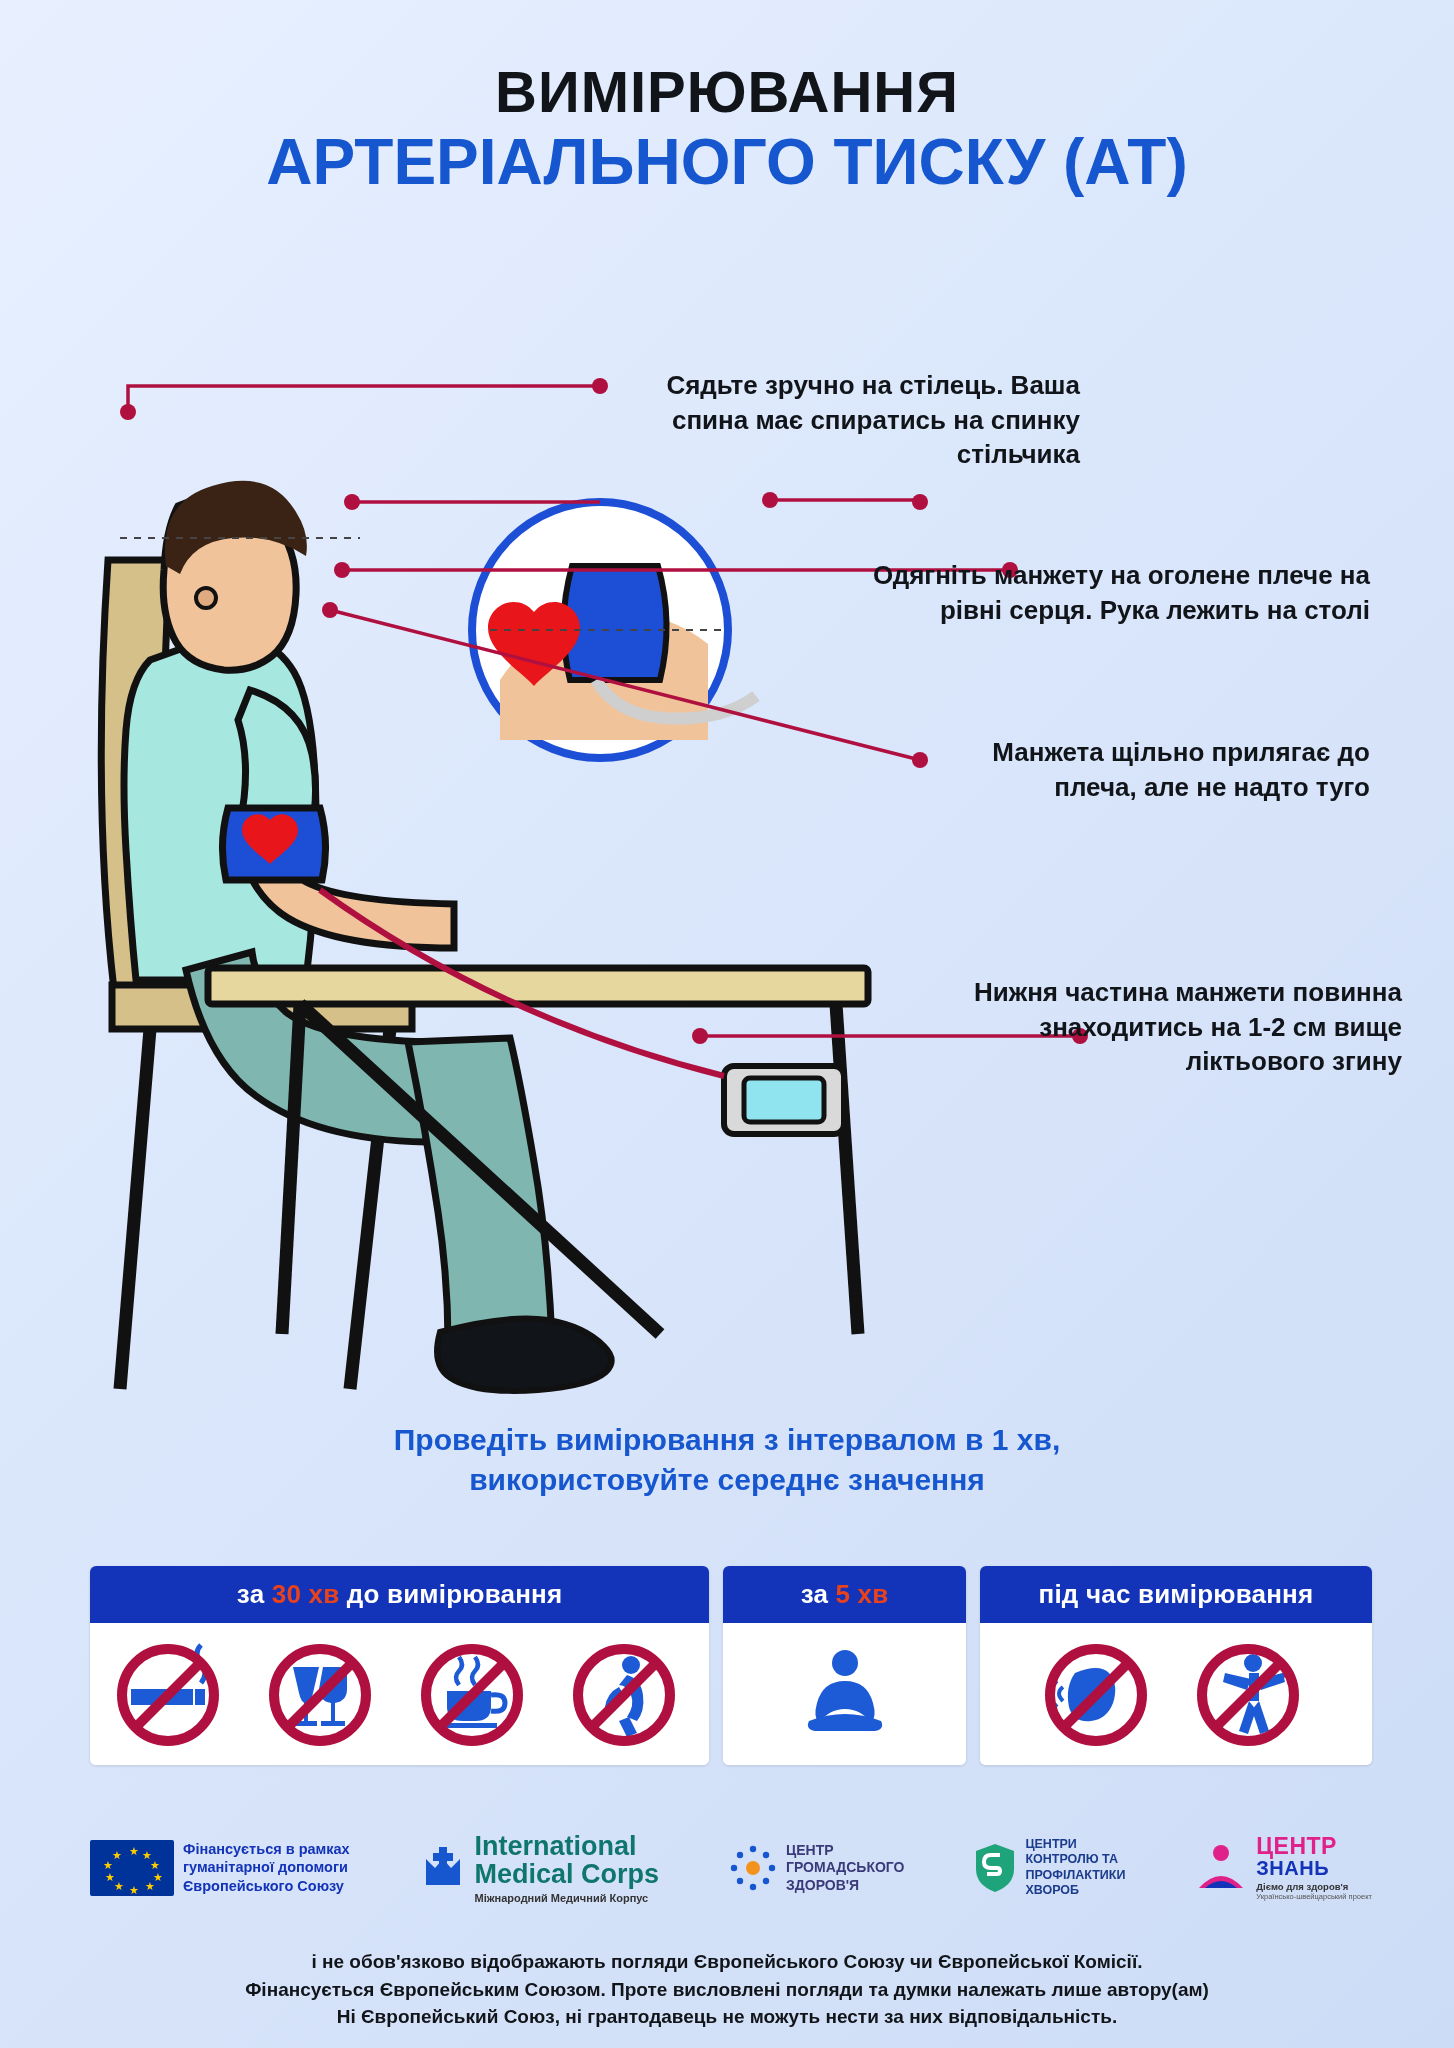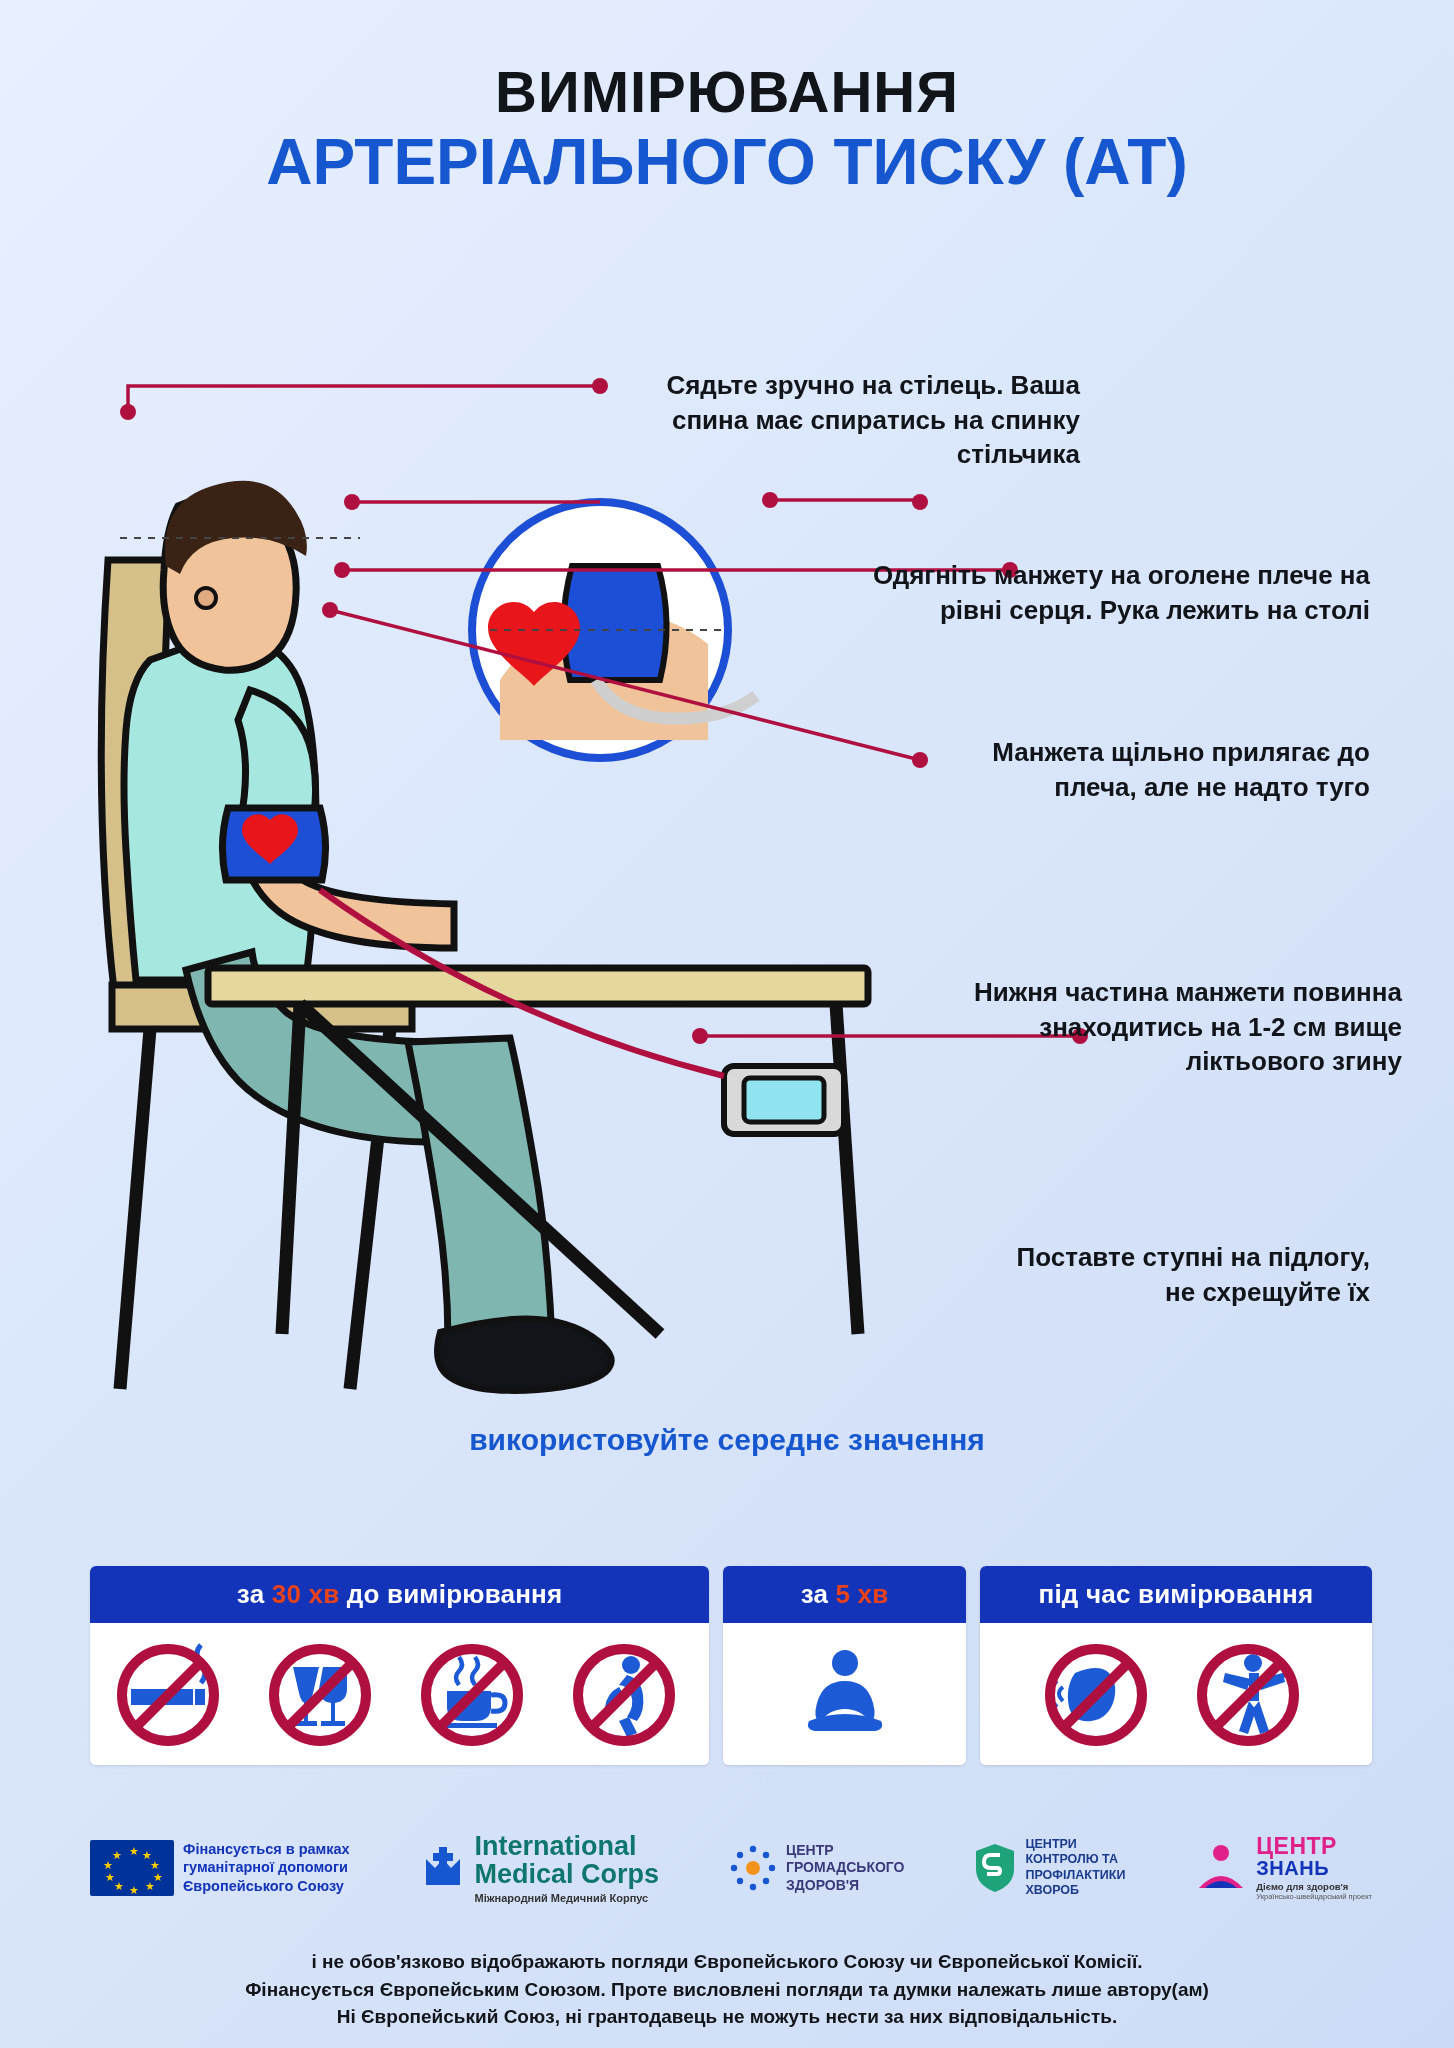--- a/index.html
+++ b/index.html
@@ -263,23 +263,23 @@
         <circle cx="1080" cy="706" r="8"></circle>
         <circle cx="920" cy="172" r="8"></circle>
       </g>
     </svg>
   </div>
 
   <div class="callout c2">Одягніть манжету на оголене плече на рівні серця. Рука лежить на столі</div>
   <div class="callout c1">Сядьте зручно на стілець. Ваша спина має спиратись на спинку стільчика</div>
   <div class="callout c3">Манжета щільно прилягає до плеча, але не надто туго</div>
   <div class="callout c4">Нижня частина манжети повинна знаходитись на 1-2 см вище ліктьового згину</div>
-  <div class="callout c5">Поставте ступні на підлогу, не схрещуйте їх</div>
 
   <div class="mid-note">
+    <div>Проведіть вимірювання з інтервалом в 1 хв,</div>
     <div>використовуйте середнє значення</div>
   </div>
 
   <div class="panels">
 
     <div class="panel p1">
       <div class="panel-head"><span>за </span><span class="num">30 хв</span><span> до вимірювання</span></div>
       <div class="panel-body">
 
         <svg width="142" height="112" viewBox="0 0 142 112">

